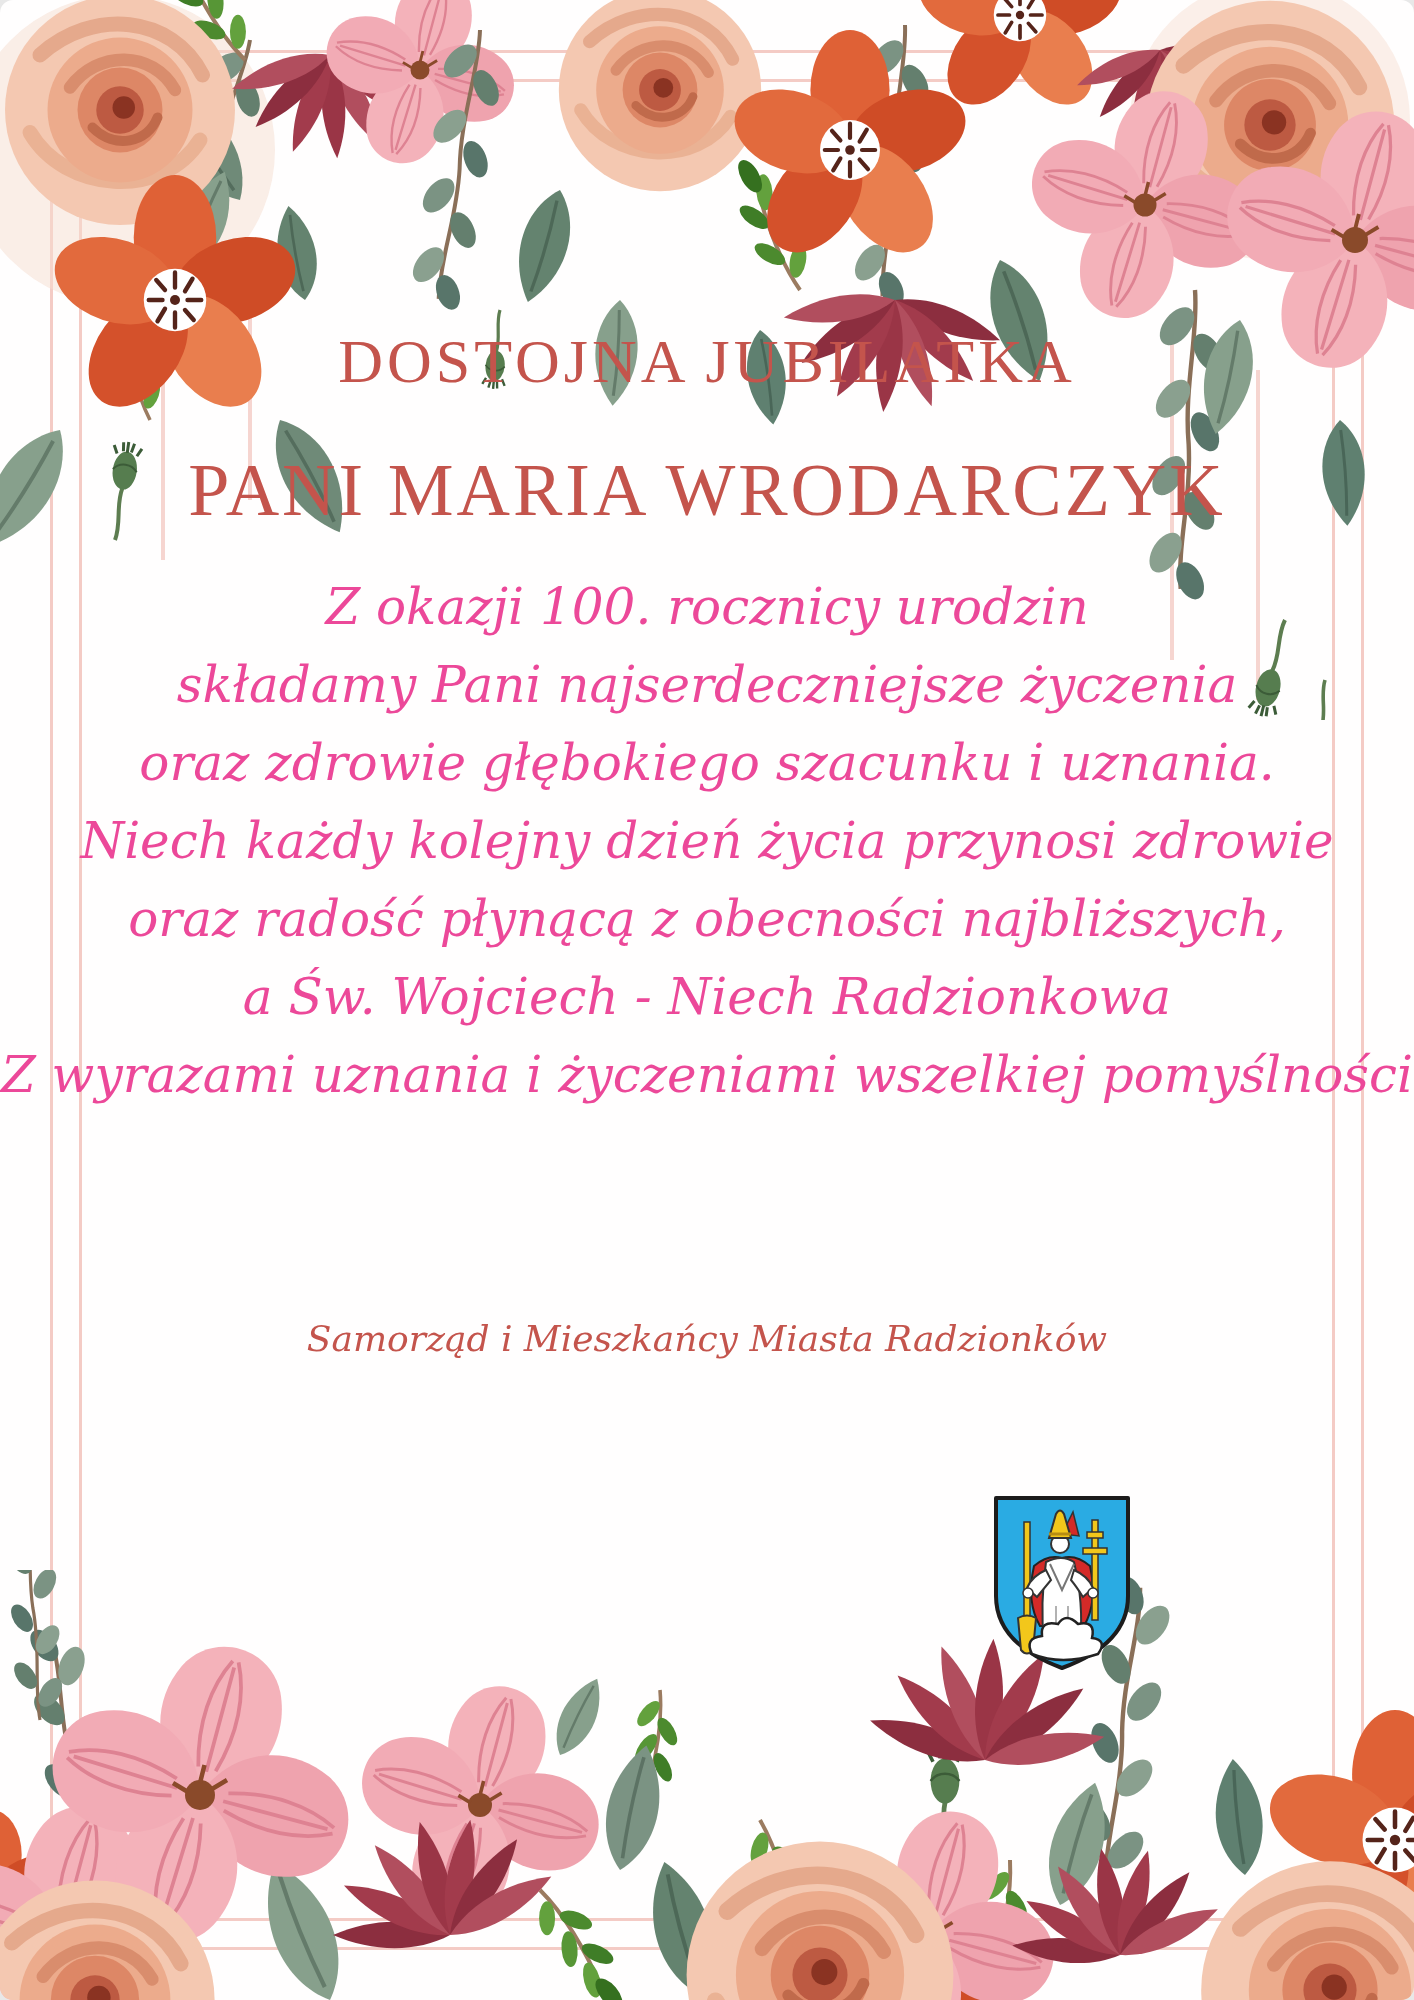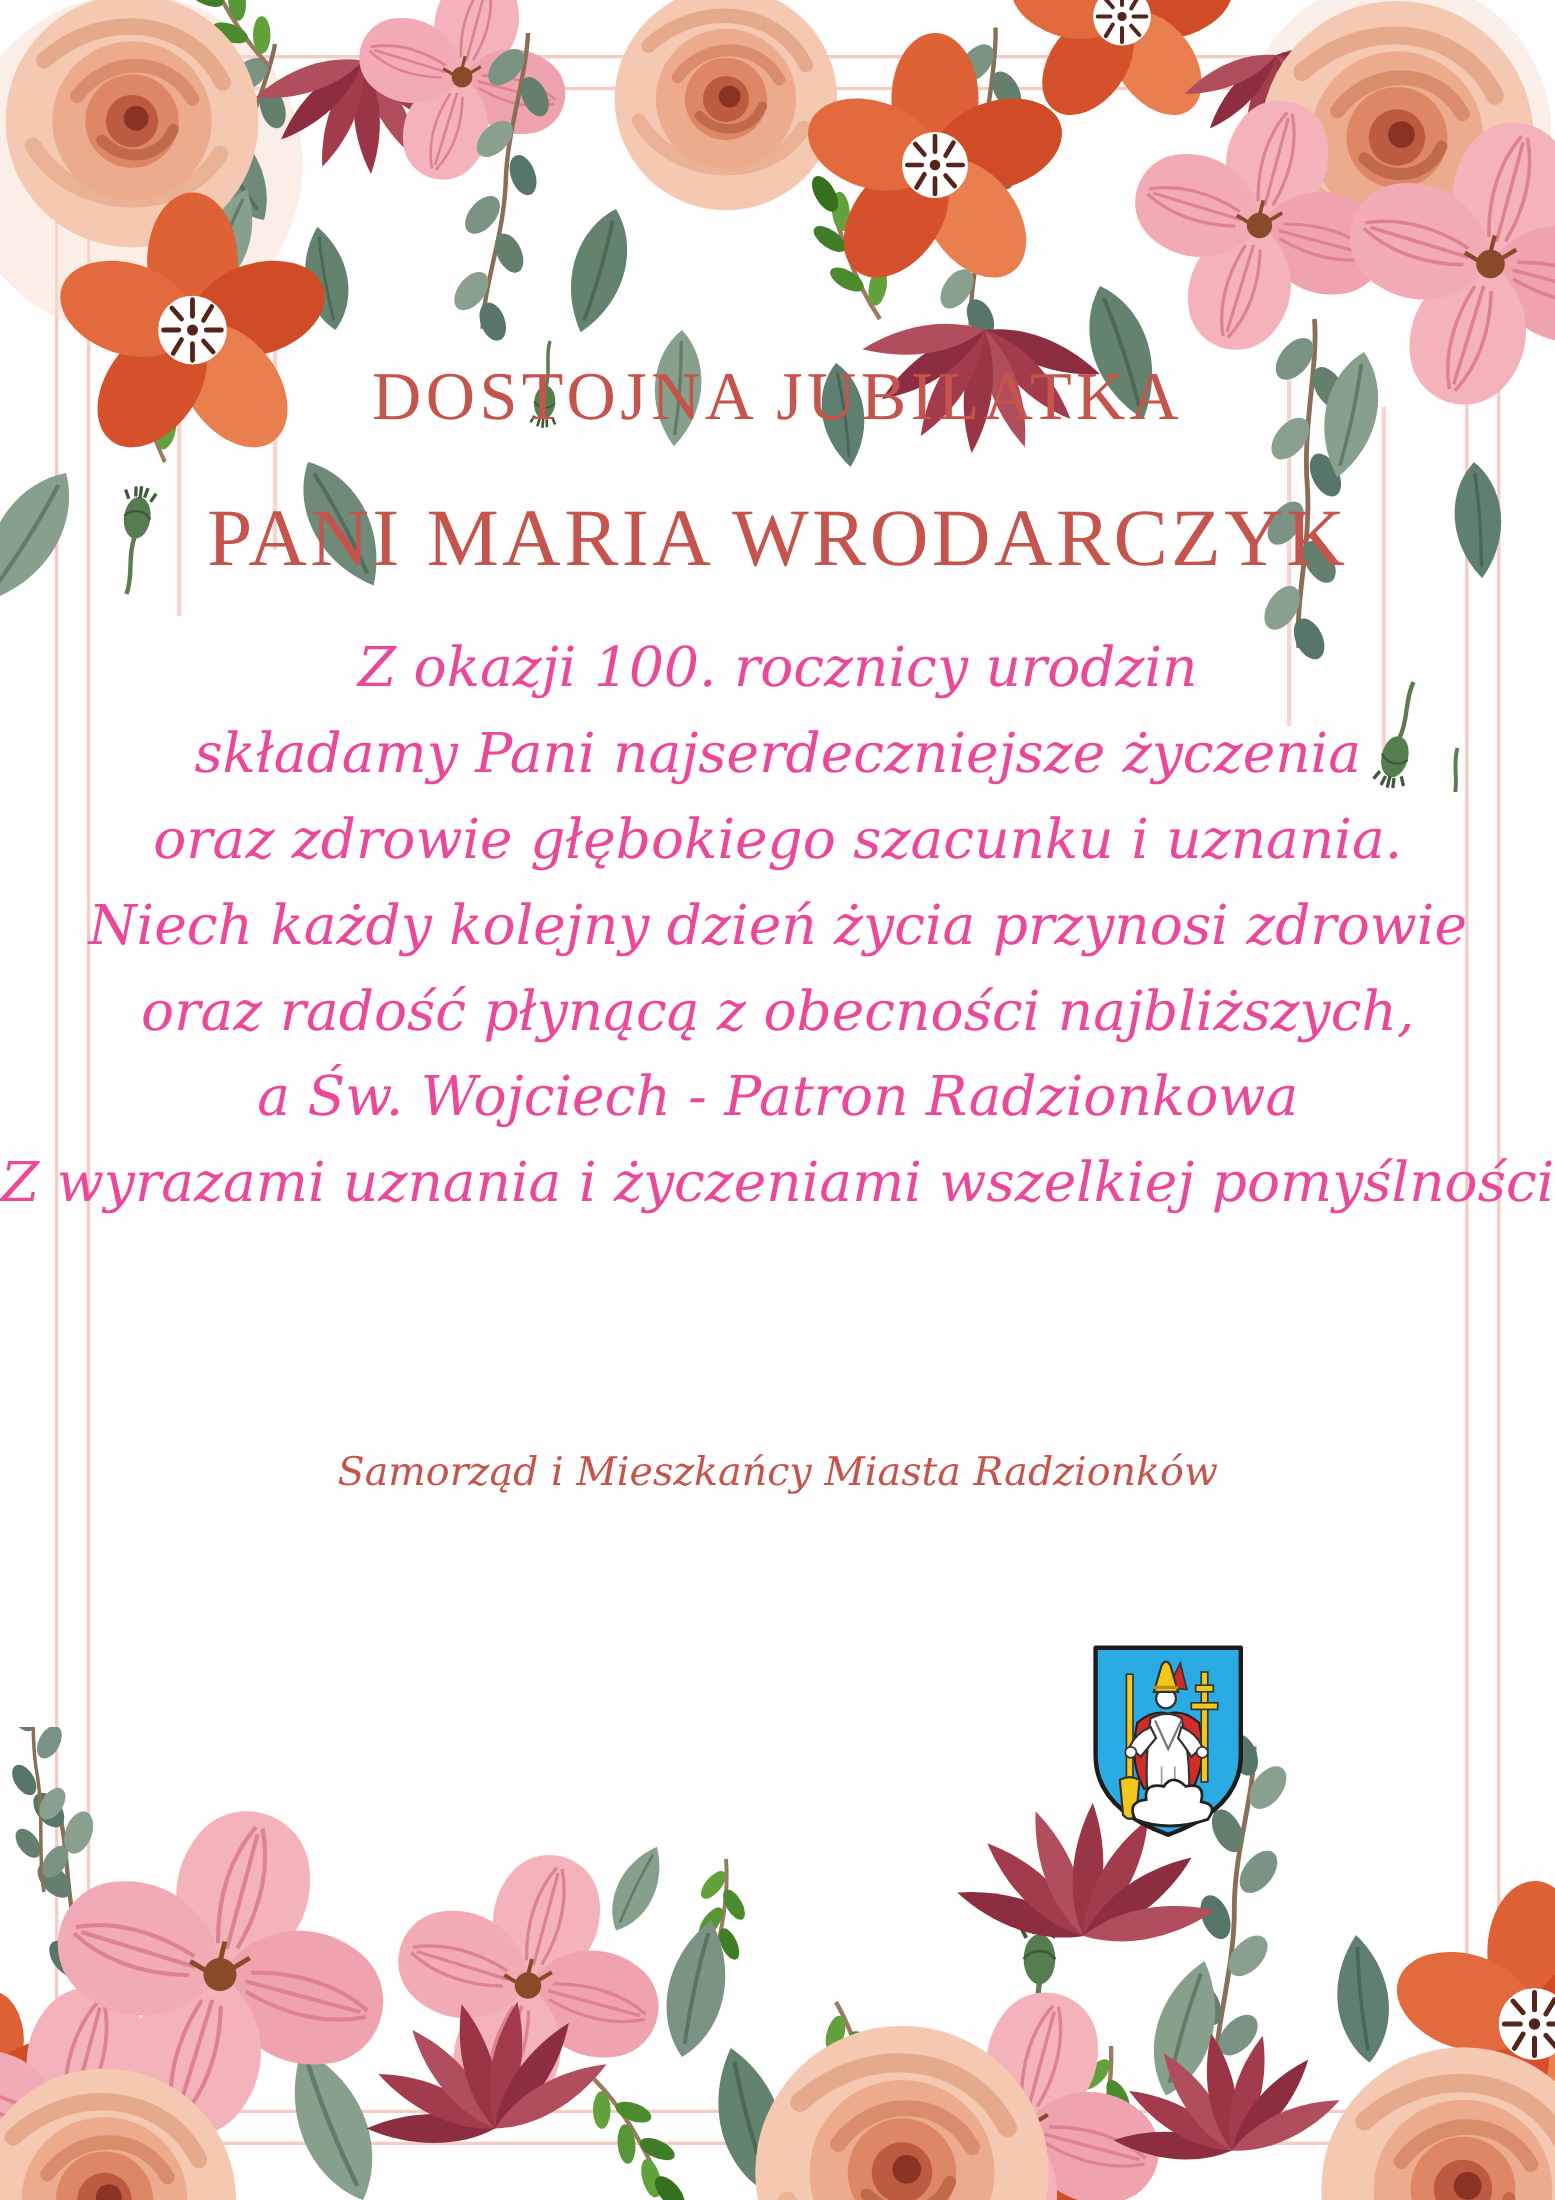--- a/index.html
+++ b/index.html
@@ -1,17 +1,17 @@
 <!DOCTYPE html>
 <html><head>
 <meta charset="utf-8">
 <style>
   html,body{margin:0;padding:0;background:#e8e8e8;}
   .page{position:relative;width:1414px;height:2000px;margin:0 auto;background:#fffefe;overflow:hidden;
-        font-family:"DejaVu Serif",serif;}
+        font-family:"DejaVu Serif",serif;border-radius:13px;}
   .frame{position:absolute;border:3px solid #f4cbc5;pointer-events:none;z-index:1;}
   .frame.outer{inset:50px;}
   .frame.inner{inset:79px;}
   svg.floral{position:absolute;left:0;z-index:2;}
   svg.floral.top{top:0;}
   svg.floral.bottom{bottom:0;}
   .content{position:absolute;inset:0;z-index:3;}
   .title{position:absolute;width:100%;text-align:center;color:#c4544c;
          font-family:"Liberation Serif",serif;font-weight:normal;margin:0;}
   .title.t1{top:326px;font-size:62px;letter-spacing:4px;}
@@ -195,21 +195,21 @@
 
     <h1 class="title t1">DOSTOJNA JUBILATKA</h1>
     <h1 class="title t2">PANI MARIA WRODARCZYK</h1>
 
     <div class="greeting">
       <div>Z okazji 100. rocznicy urodzin</div>
       <div>składamy Pani najserdeczniejsze życzenia</div>
       <div>oraz zdrowie głębokiego szacunku i uznania.</div>
       <div>Niech każdy kolejny dzień życia przynosi zdrowie</div>
       <div>oraz radość płynącą z obecności najbliższych,</div>
-      <div>a Św. Wojciech - Patron Radzionkowa</div>
+      <div>a Św. Wojciech - Niech Radzionkowa</div>
       <div>Z wyrazami uznania i życzeniami wszelkiej pomyślności</div>
     </div>
 
     <div class="signature">Samorząd i Mieszkańcy Miasta Radzionków</div>
 
 
     <svg class="coa" width="148" height="182" viewBox="0 0 148 182" aria-label="Herb Radzionkowa">
       <path d="M8,6 H140 V104 Q140,152 74,176 Q8,152 8,104 Z" fill="#2aabe3" stroke="#1c1c1c" stroke-width="4" stroke-linejoin="round"></path>
 
       <path d="M46,74 Q38,110 52,134 L96,134 Q110,110 102,74 Q88,62 74,66 Q60,62 46,74 Z" fill="#d42a28" stroke="#222222" stroke-width="2"></path>

